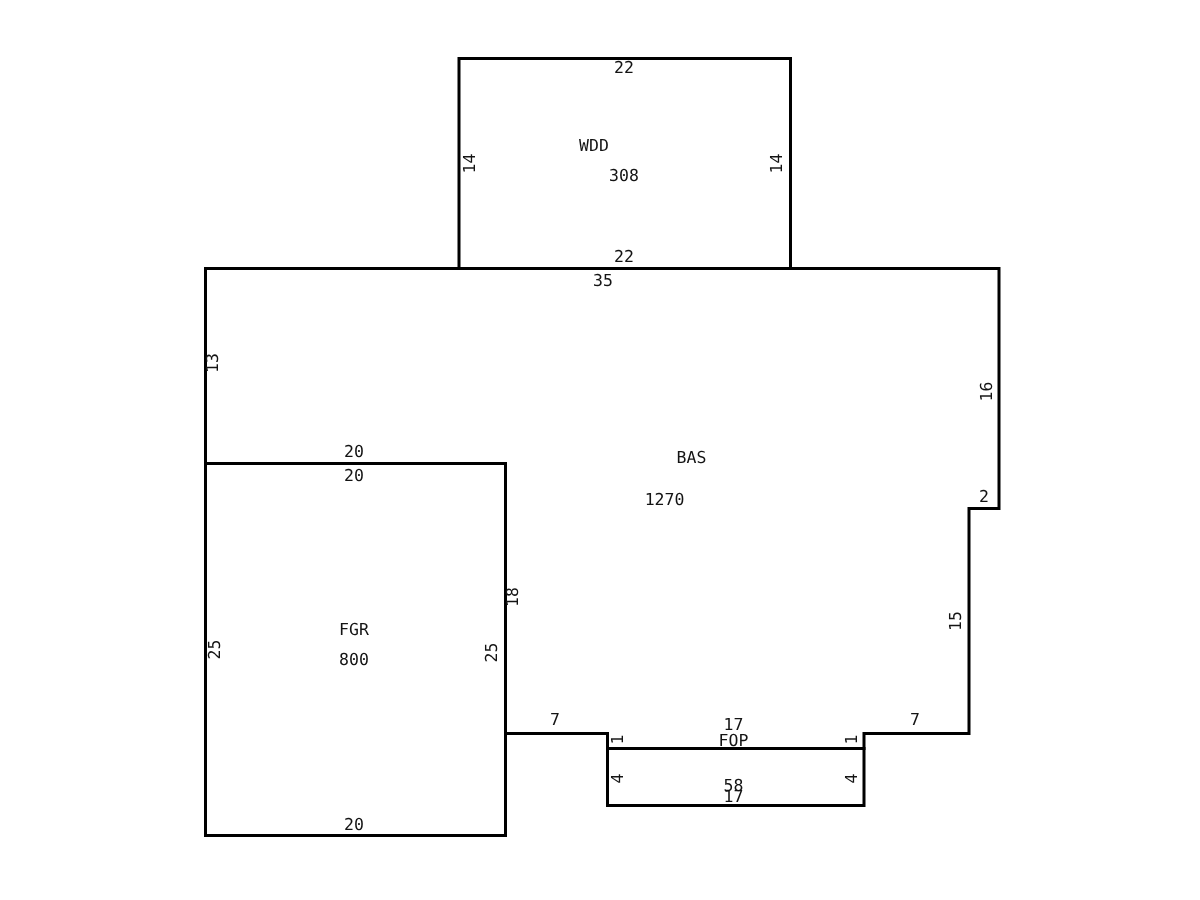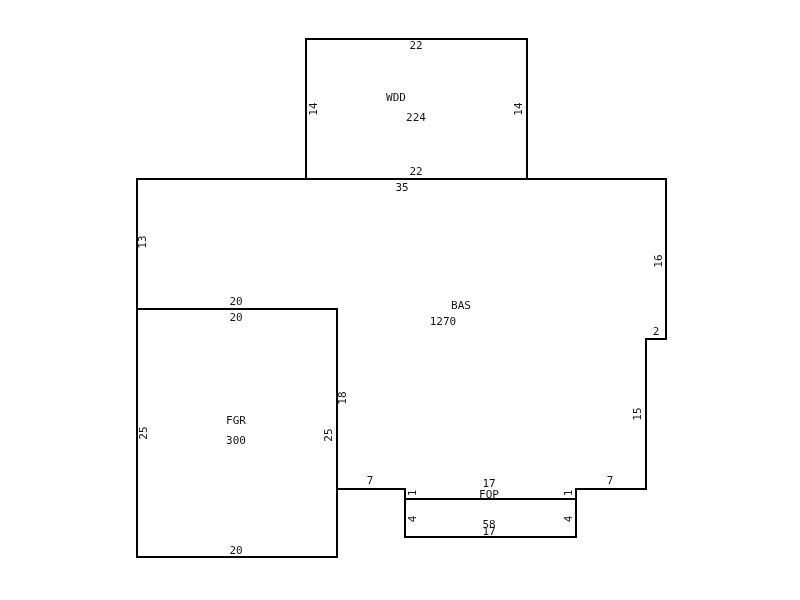--- a/index.html
+++ b/index.html
@@ -40,27 +40,27 @@
   <svg id="plan-svg" class="plan-svg" width="800" height="600" viewBox="0 0 800 600">
       <polygon points="306,39 527,39 527,179 306,179" fill="none" stroke="#000000" stroke-width="2"></polygon>
       <polygon points="137,179 666,179 666,339 646,339 646,489 576,489 576,499 405,499 405,489 337,489 337,309 137,309" fill="none" stroke="#000000" stroke-width="2"></polygon>
       <polygon points="137,309 337,309 337,557 137,557" fill="none" stroke="#000000" stroke-width="2"></polygon>
       <polygon points="405,499 576,499 576,537 405,537" fill="none" stroke="#000000" stroke-width="2"></polygon>
     </svg>
 
   <div id="labels-layer">
 
     <span class="lbl" style="left:396px;top:97px">WDD</span>
-    <span class="lbl" style="left:416px;top:117px">224</span>
+    <span class="lbl" style="left:416px;top:117px">308</span>
 
     <span class="lbl" style="left:461px;top:305px">BAS</span>
-    <span class="lbl" style="left:443px;top:321px">1270</span>
+    <span class="lbl" style="left:443px;top:333px">1270</span>
 
     <span class="lbl" style="left:236px;top:420px">FGR</span>
-    <span class="lbl" style="left:236px;top:440px">300</span>
+    <span class="lbl" style="left:236px;top:440px">800</span>
 
     <span class="lbl" style="left:489px;top:494px">FOP</span>
     <span class="lbl" style="left:489px;top:524px">58</span>
   <span class="lbl" style="left: 416px; top: 45px;">22</span>
       <span class="lbl rot" style="left: 313px; top: 109px;">14</span>
       <span class="lbl rot" style="left: 518px; top: 109px;">14</span>
       <span class="lbl" style="left: 416px; top: 171px;">22</span>
       <span class="lbl" style="left: 402px; top: 187px;">35</span>
       <span class="lbl rot" style="left: 142px; top: 242px;">13</span>
       <span class="lbl rot" style="left: 658px; top: 261px;">16</span>

